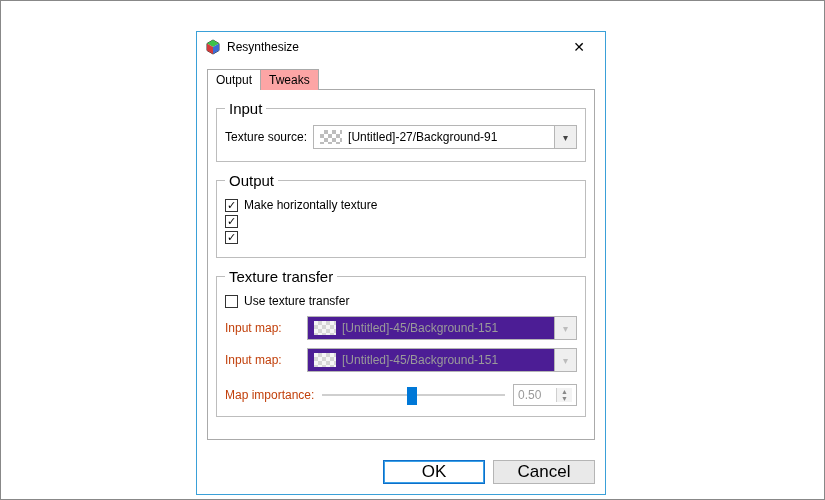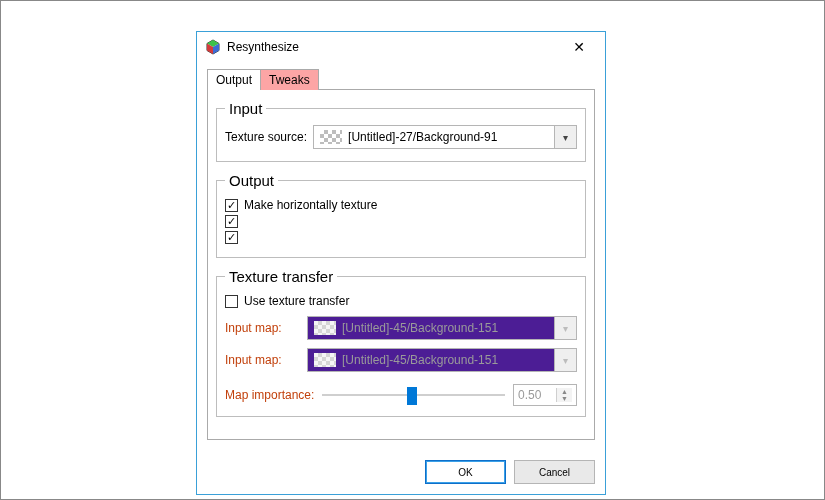--- a/index.html
+++ b/index.html
@@ -114,25 +114,25 @@
     width:16px; border-left:1px solid #cfcfcf;
     display:flex; flex-direction:column;
     background:#f3f3f3;
   }
   .spin .spinbtns div { flex:1; font-size:7px; display:flex; align-items:center; justify-content:center; color:#888; }
   .buttons {
     display:flex; justify-content:flex-end; gap:8px;
     padding:10px 10px 10px 10px;
   }
   .btn {
-    width:81px; height:24px;
+    width:102px; height:24px;
     display:flex; align-items:center; justify-content:center;
     background:#e9e9e9;
     border:1px solid #b5b5b5;
-    font-size:10px;
+    font-size:17px;
   }
   .btn.default {
     background:#fff;
     border:1px solid #0e6fc9;
     box-shadow:inset 0 0 0 1px #3aa0e8;
   }
   .label.small { min-width:76px; }
 </style>
 </head>
 <body>

